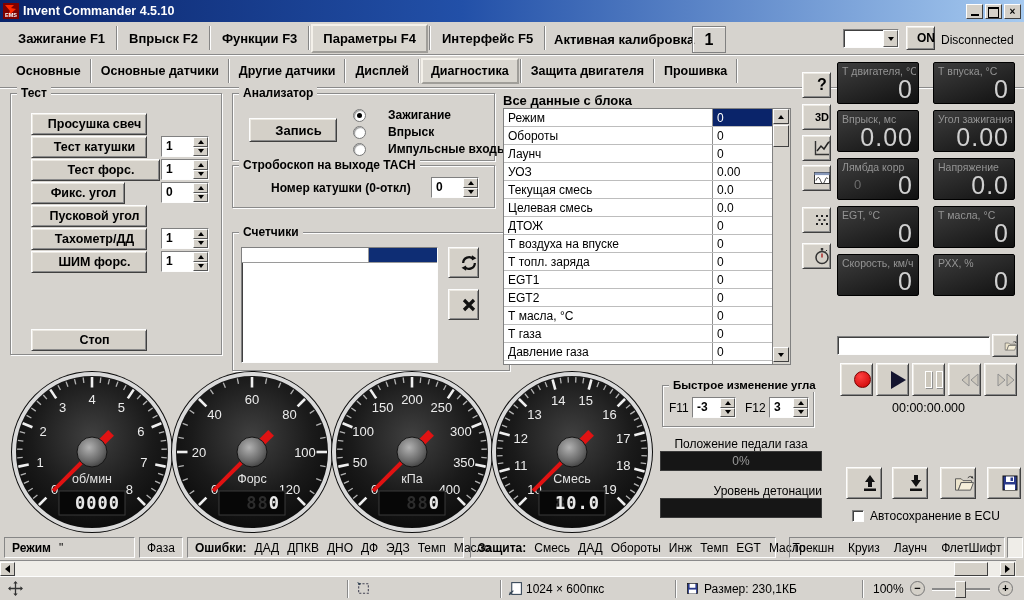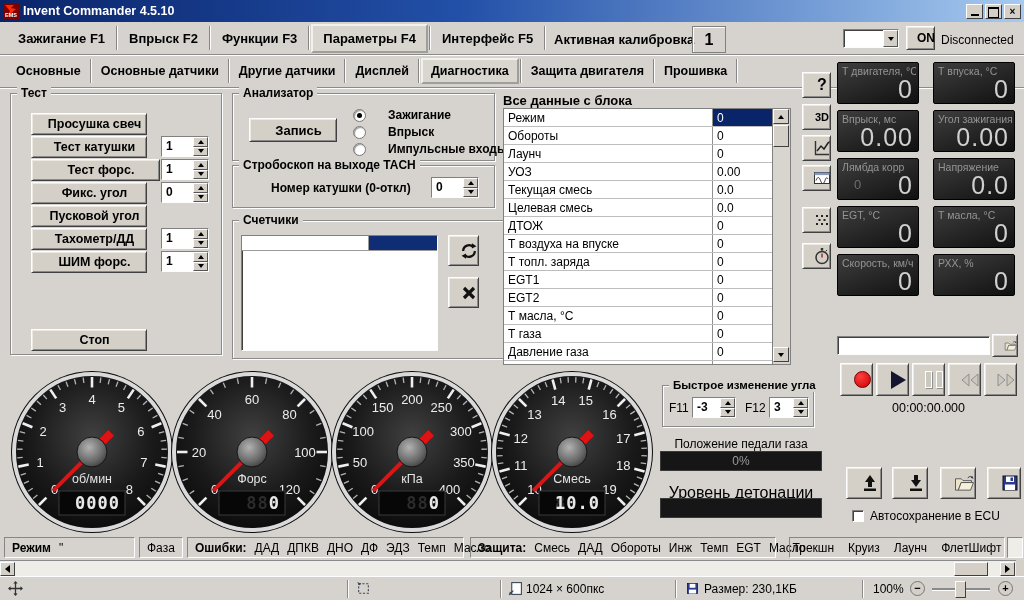--- a/index.html
+++ b/index.html
@@ -166,21 +166,21 @@
         <div class="val">1</div>
         <div class="arrows">
           <div class="sbtn">
             <div class="tri-up"></div>
           </div>
           <div class="sbtn">
             <div class="tri-down"></div>
           </div>
         </div>
       </div>
-      <div class="btn" style="left: 20px; top: 88px; width: 116px; height: 22px; font-size: 12.5px;">Фикс. угол</div>
+      <div class="btn" style="left: 20px; top: 88px; width: 94px; height: 22px; font-size: 12.5px;">Фикс. угол</div>
       <div class="spinner" style="left: 150px; top: 88px; width: 48px; height: 21px;">
         <div class="val">0</div>
         <div class="arrows">
           <div class="sbtn">
             <div class="tri-up"></div>
           </div>
           <div class="sbtn">
             <div class="tri-down"></div>
           </div>
         </div>
@@ -239,21 +239,21 @@
           <div class="sbtn">
             <div class="tri-up"></div>
           </div>
           <div class="sbtn">
             <div class="tri-down"></div>
           </div>
         </div>
     </div>
   </div>
 
-  <div class="groupbox" style="left:232px;top:220px;width:278px;height:139px;">
+  <div class="groupbox" style="left:232px;top:232px;width:278px;height:139px;">
     <span class="legend">Счетчики</span>
     <div class="sunken" style="position:absolute;left:8px;top:14px;width:197px;height:116px;background:#fff;">
       <div style="display:flex;height:14px;border-bottom:1px solid #9a9a9a;">
         <div style="width:126px;background:#fff;border-right:1px solid #9a9a9a;"></div>
         <div style="flex:1;background:#0e2d74;"></div>
       </div>
     </div>
     <div class="btn" style="left:215px;top:14px;width:31px;height:31px;">
       <svg width="18" height="18" viewBox="0 0 16 16">
         <path d="M13.2 8a5.2 5.2 0 0 1-9 3.5" fill="none" stroke="#111" stroke-width="2"></path>
@@ -496,21 +496,21 @@
           </div>
           <div class="sbtn">
             <div class="tri-down"></div>
           </div>
         </div>
     </div>
   </div>
 
   <div style="position:absolute;left:660px;top:437px;width:162px;text-align:center;font-size:12px;">Положение педали газа</div>
   <div class="blackbar" style="left:660px;top:451px;width:162px;height:20px;">0%</div>
-  <div style="position:absolute;left:660px;top:484px;width:162px;text-align:center;font-size:16px;">Уровень детонации</div>
+  <div style="position:absolute;left:660px;top:484px;width:162px;text-align:right;font-size:12px;">Уровень детонации</div>
   <div class="blackbar" style="left:660px;top:498px;width:162px;height:20px;"></div>
 
   <div class="btn" style="left:846px;top:467px;width:36px;height:32px;">
     <svg width="20" height="20" viewBox="0 0 20 20">
       <path d="M10 2l5 7h-3v5H8V9H5z" fill="#111"></path>
         <rect x="4" y="15.5" width="12" height="2.5" fill="#111"></rect>
     </svg>
   </div>
   <div class="btn" style="left:892px;top:467px;width:36px;height:32px;">
     <svg width="20" height="20" viewBox="0 0 20 20">

